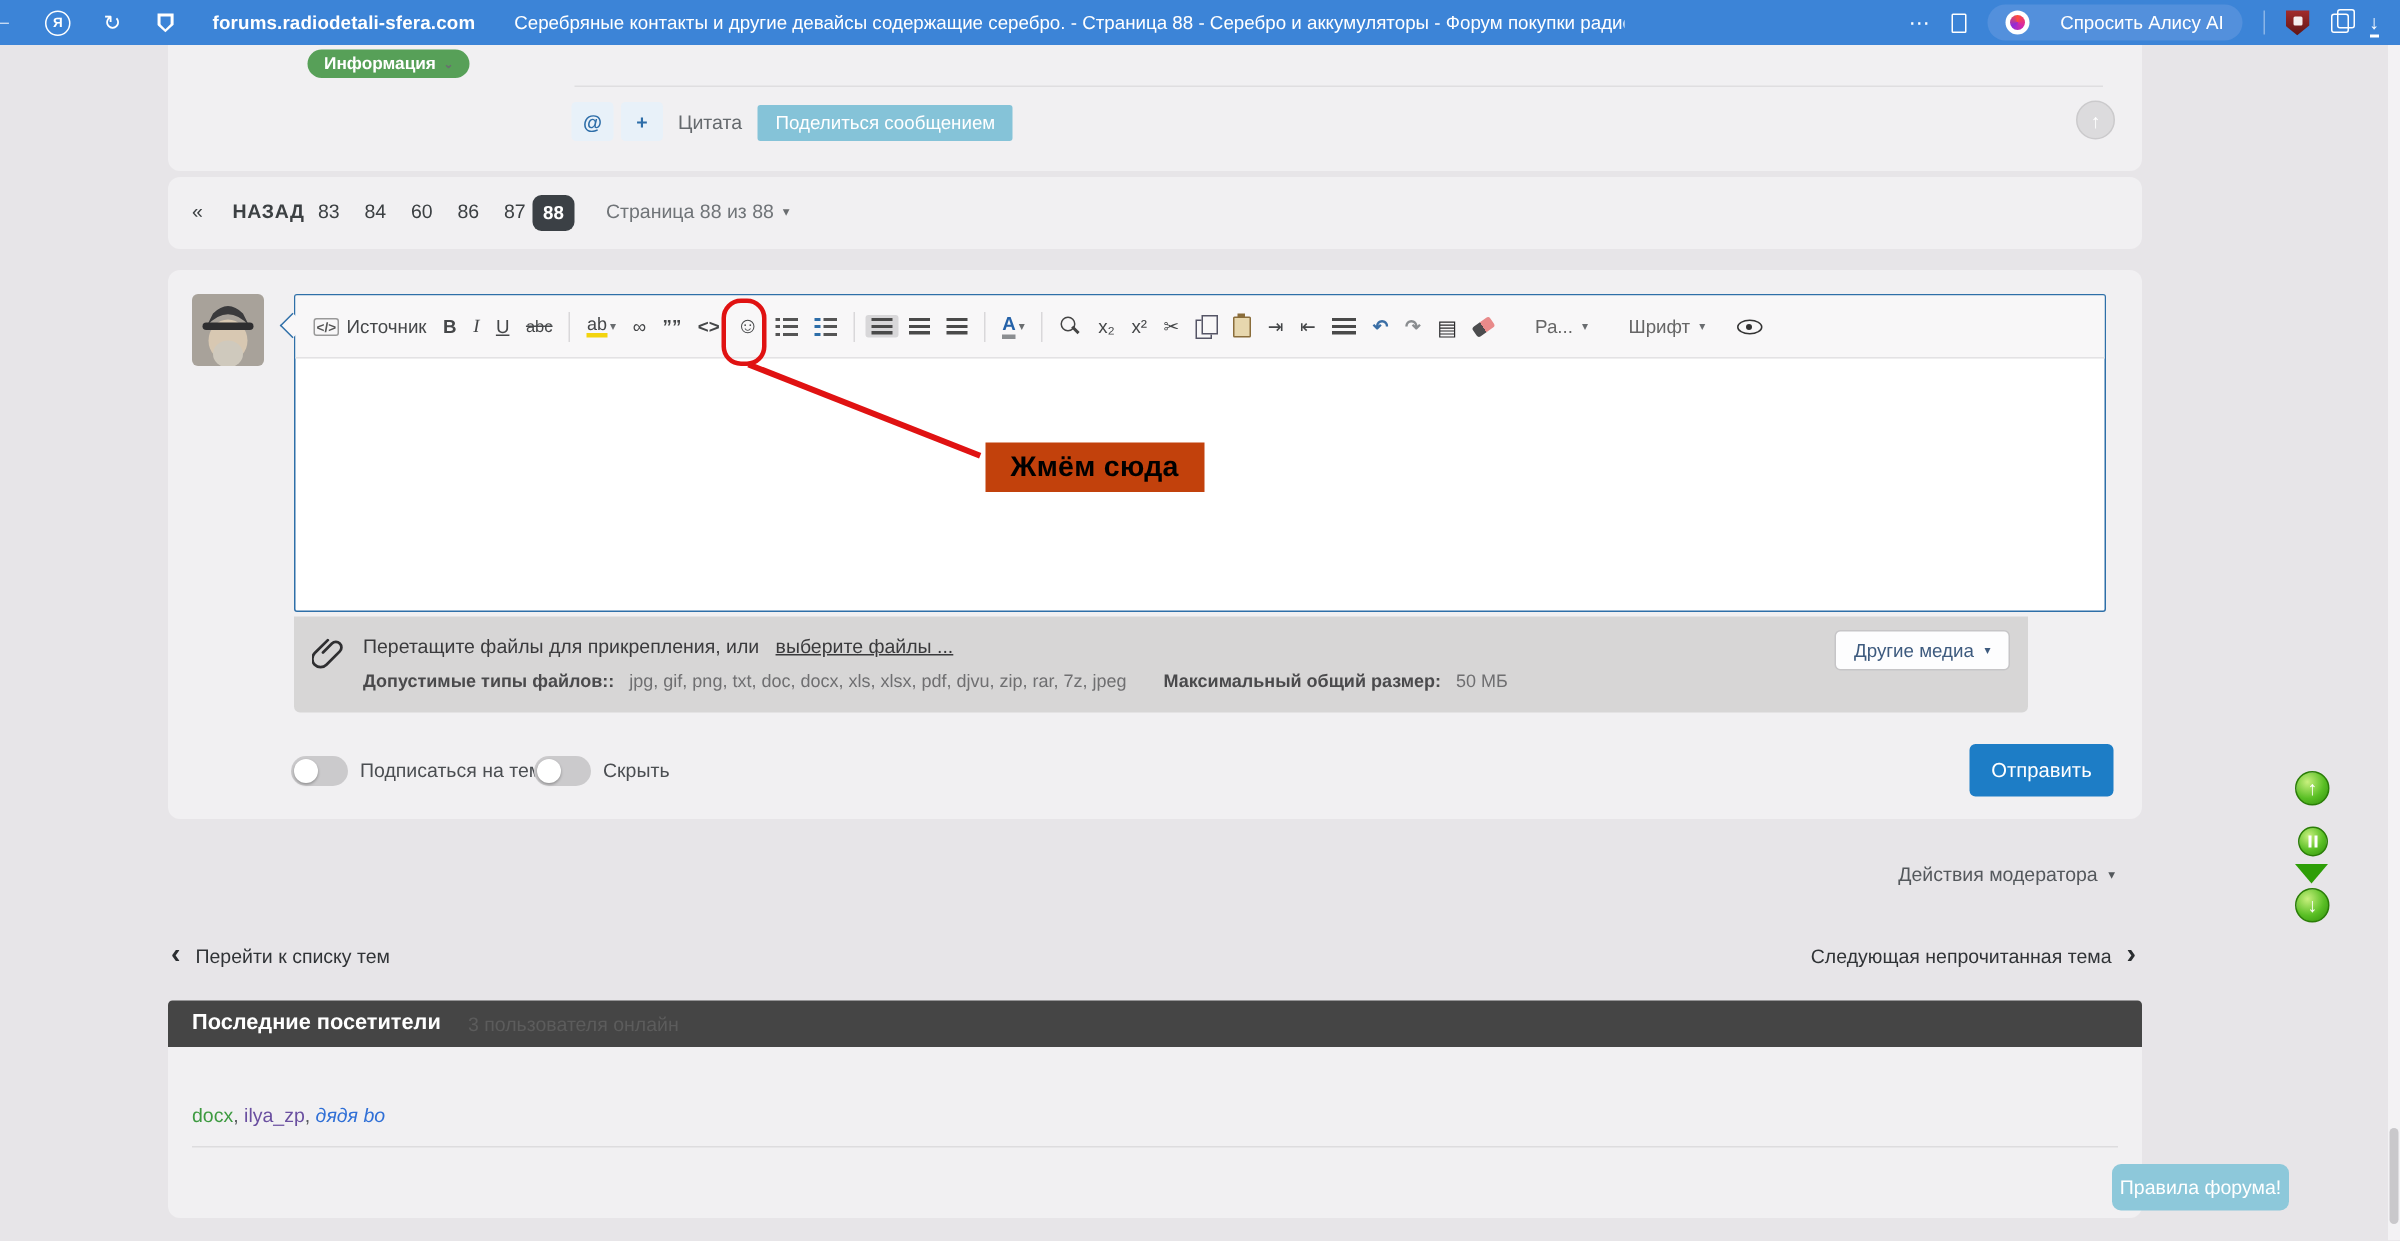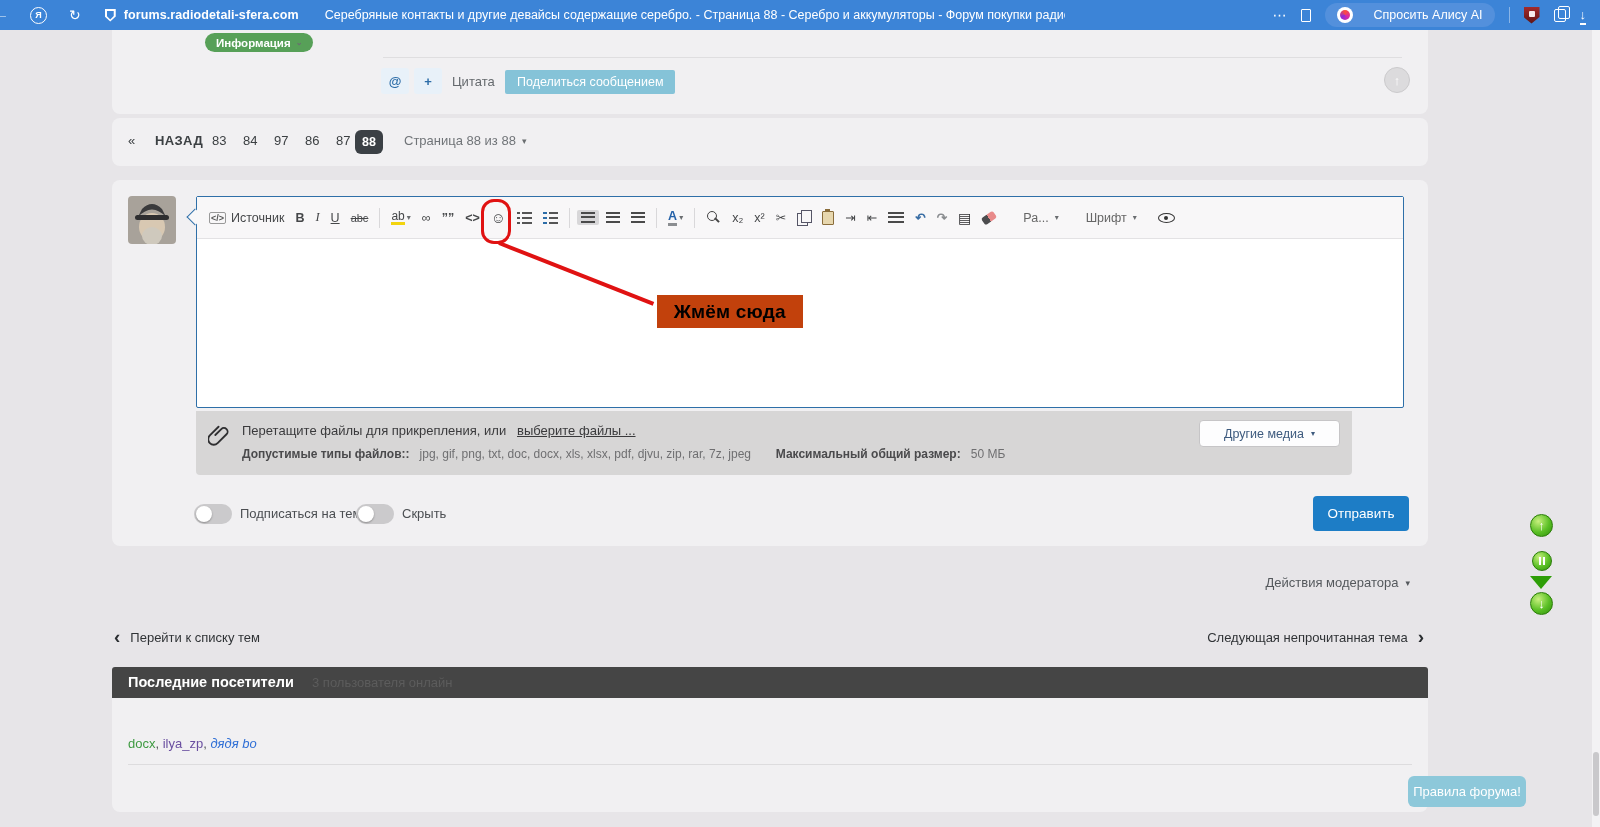--- a/index.html
+++ b/index.html
@@ -11,21 +11,21 @@
 .topbar{position:absolute;left:0;top:0;width:1600px;height:30px;background:#3c84d7;
   display:flex;align-items:center;color:#fff;font-size:12.5px}
 .tb-back{position:absolute;left:-6px;top:5px;font-size:15px;color:#eaf2fb}
 .circ{width:17px;height:17px;border:1.5px solid #fff;border-radius:50%;display:flex;
   align-items:center;justify-content:center;font-size:9px;font-weight:bold;color:#fff}
 .tb-home{margin-left:30px}
 .tb-reload{margin-left:22px;font-size:14px}
 .pshield{margin-left:24px;width:11px;height:13px;background:#fff;position:relative;
   clip-path:polygon(0 0,100% 0,100% 62%,50% 100%,0 62%)}
 .pshield i{position:absolute;inset:2px;background:#3c84d7;clip-path:polygon(0 0,100% 0,100% 62%,50% 100%,0 62%)}
-.tb-url{margin-left:8px;font-weight:bold;letter-spacing:.1px}
+.tb-url{margin-left:26px;font-weight:bold;letter-spacing:.1px}
 .tb-title{margin-left:26px;white-space:nowrap;overflow:hidden;max-width:740px}
 .tb-right{margin-left:auto;display:flex;align-items:center;gap:14px;padding-right:14px}
 .tb-dots{font-size:14px;letter-spacing:1px}
 .bm{width:10px;height:13px;border:1.6px solid #fff;border-radius:1px}
 .alice-pill{height:24px;border-radius:12px;background:#5390dc;display:flex;align-items:center;
   gap:20px;padding:0 12px;font-size:12.5px;color:#fff}
 .alice{width:16px;height:16px;border-radius:50%;background:#fff;position:relative}
 .alice i{position:absolute;inset:3px;border-radius:50%;background:conic-gradient(#ff4d39,#d928a5,#8e2bd9,#ff4d39)}
 .tb-sep{width:1px;height:16px;background:rgba(255,255,255,.4)}
 .ublock{width:16px;height:17px;position:relative;background:linear-gradient(#a32b2b,#5e1515);
@@ -127,21 +127,21 @@
 
 
 .attach{position:absolute;left:84px;top:231px;width:1156px;height:64px;background:#d7d6d6;border-radius:0 0 4px 4px}
 .clip-ic{position:absolute;left:12px;top:12px}
 .at-l1{position:absolute;left:46px;top:12px;color:#3a3a3c;font-size:13px}
 .at-l1 .lnk{text-decoration:underline}
 .at-l2{position:absolute;left:46px;top:36px;font-size:12px;color:#6f6f71}
 .at-l2 b{color:#4a4a4c}
 .at-gap{display:inline-block;width:18px}
 .media-btn{position:absolute;right:12px;top:9px;height:27px;background:#fdfdfe;border:1px solid #c6c5c7;
-  border-radius:4px;color:#3d5a7e;display:flex;align-items:center;gap:7px;padding:0 24px;font-size:12.5px}
+  border-radius:4px;color:#3d5a7e;display:flex;align-items:center;gap:7px;padding:0 12px;font-size:12.5px}
 .media-btn .crt{color:#3d5a7e}
 
 
 .tgl{position:absolute;width:38px;height:20px;border-radius:10px;background:#cbcacc}
 .tgl::after{content:"";position:absolute;left:2px;top:2px;width:16px;height:16px;border-radius:50%;
   background:#fff;box-shadow:0 1px 2px rgba(0,0,0,.3)}
 .tgl-lbl{position:absolute;color:#4b4e52;line-height:20px}
 .submit-btn{position:absolute;left:1201px;top:316px;width:96px;height:35px;background:#1d7dc6;color:#fff;
   border-radius:4px;display:flex;align-items:center;justify-content:center;font-size:13.5px}
 
@@ -230,21 +230,21 @@
   <span class="c1-quote">Цитата</span>
   <span class="share-btn">Поделиться сообщением</span>
   <span class="up-circ">↑</span>
 </div>
 
 <div class="card" id="card-pages">
   <span class="pg pg-first">«</span>
   <span class="pg pg-back">НАЗАД</span>
   <span class="pg" style="left:100px">83</span>
   <span class="pg" style="left:131px">84</span>
-  <span class="pg" style="left:162px">97</span>
+  <span class="pg" style="left:162px">60</span>
   <span class="pg" style="left:193px">86</span>
   <span class="pg" style="left:224px">87</span>
   <span class="pg-cur">88</span>
   <span class="pg-sel">
     <span>Страница 88 из 88</span>
     <span class="crt">▾</span>
   </span>
 </div>
 
 <div class="card" id="card-editor">

